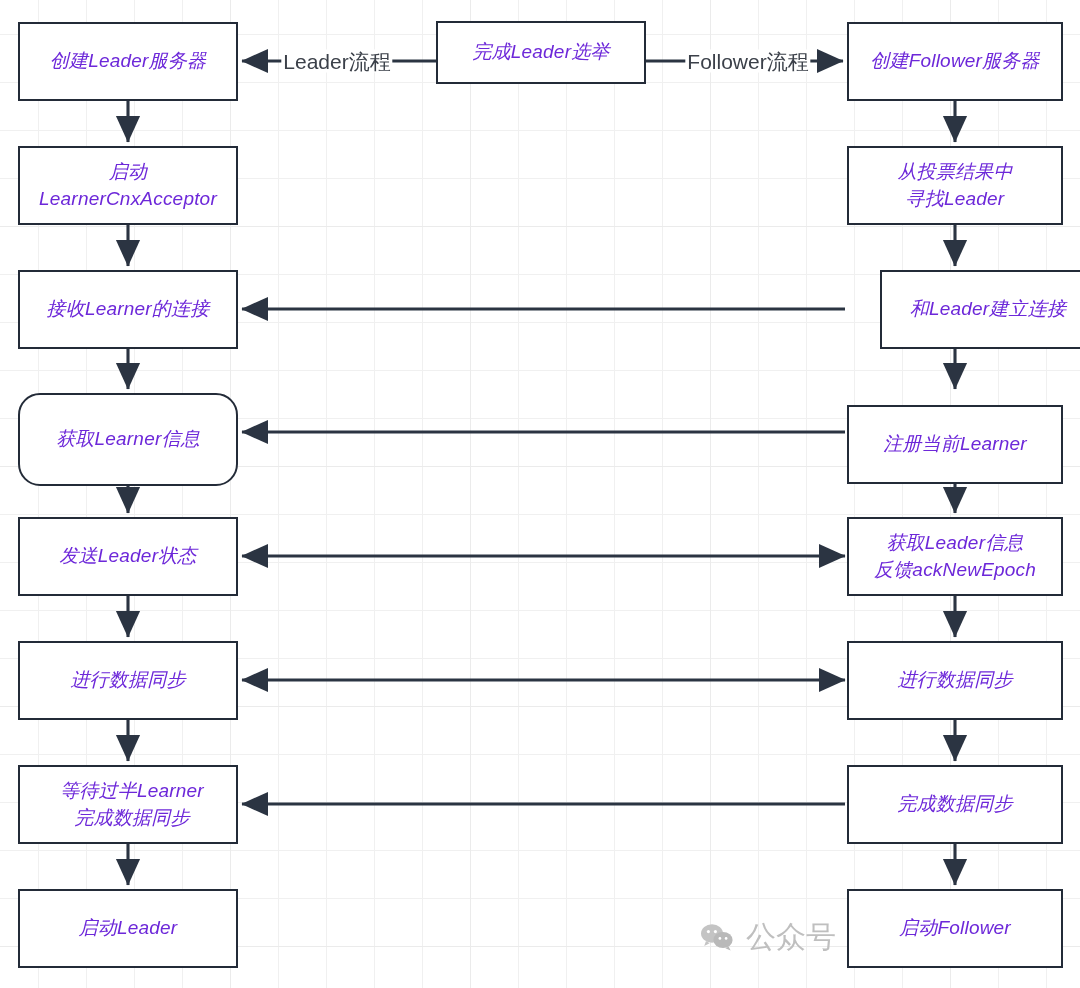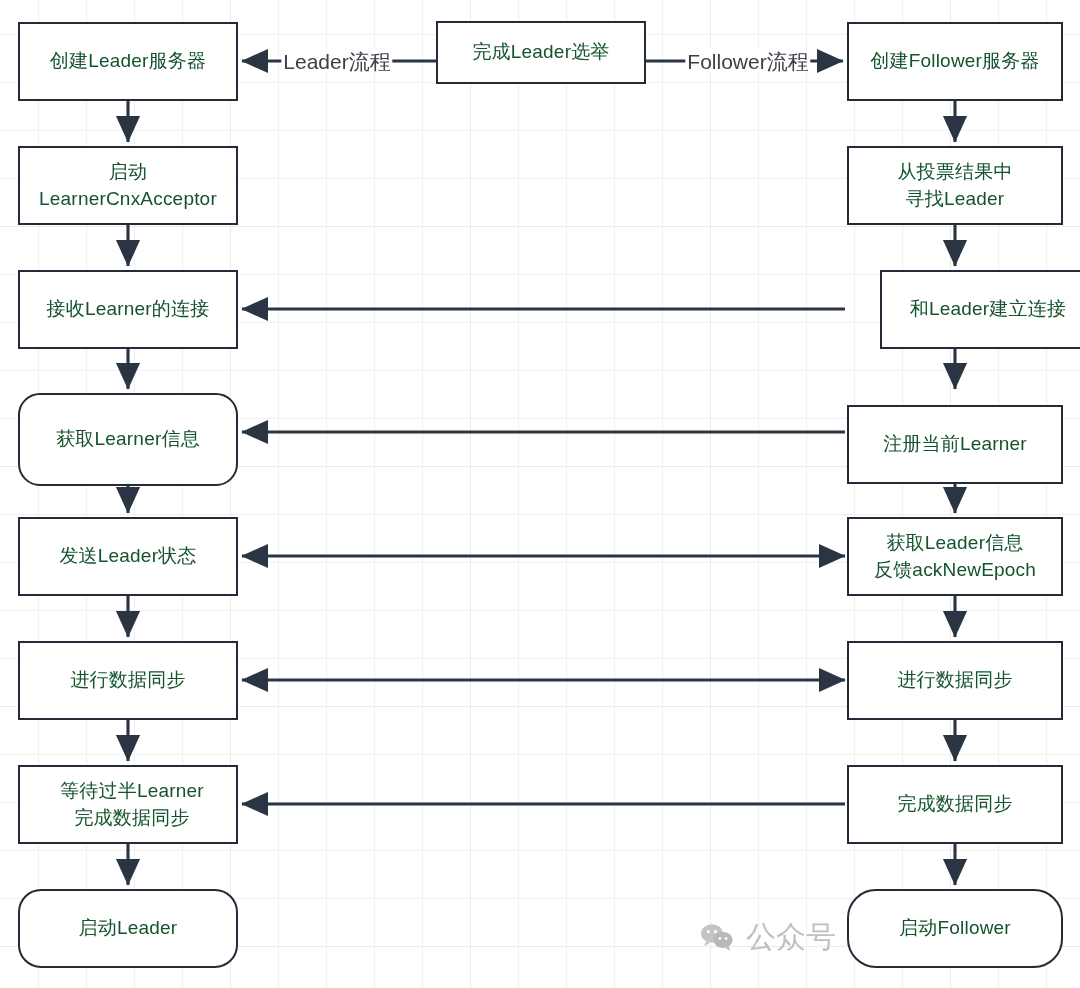--- a/index.html
+++ b/index.html
@@ -34,26 +34,27 @@
   }
   .node {
     position: absolute;
     box-sizing: border-box;
     background: #ffffff;
     border: 2.6px solid #232b38;
     display: flex;
     align-items: center;
     justify-content: center;
     text-align: center;
-    color: #14532d;
+    color: #6d28d9;
     font-size: 19px;
     line-height: 1.42;
     letter-spacing: 0.2px;
     white-space: pre-line;
     z-index: 3;
+    font-style: italic;
   }
   svg.edges {
     position: absolute;
     left: 0; top: 0;
     width: 1080px;
     height: 988px;
     z-index: 2;
     pointer-events: none;
   }
   .edge-label {
@@ -144,32 +145,32 @@
 
   <div class="node" style="left:18px; top:22px; width:220px; height:79px;">创建Leader服务器</div>
   <div class="node" style="left:18px; top:146px; width:220px; height:79px;">启动
 LearnerCnxAcceptor</div>
   <div class="node" style="left:18px; top:270px; width:220px; height:79px;">接收Learner的连接</div>
   <div class="node" style="left:18px; top:393px; width:220px; height:93px;border-radius:22px;">获取Learner信息</div>
   <div class="node" style="left:18px; top:517px; width:220px; height:79px;">发送Leader状态</div>
   <div class="node" style="left:18px; top:641px; width:220px; height:79px;">进行数据同步</div>
   <div class="node" style="left:18px; top:765px; width:220px; height:79px;padding-left:8px;">等待过半Learner
 完成数据同步</div>
-  <div class="node" style="left:18px; top:889px; width:220px; height:79px;border-radius:23px;">启动Leader</div>
+  <div class="node" style="left:18px; top:889px; width:220px; height:79px;">启动Leader</div>
 
   <div class="node" style="left:847px; top:22px; width:216px; height:79px;">创建Follower服务器</div>
   <div class="node" style="left:847px; top:146px; width:216px; height:79px;">从投票结果中
 寻找Leader</div>
   <div class="node" style="left:847px; top:270px; width:216px; height:79px;margin-left:33px;">和Leader建立连接</div>
   <div class="node" style="left:847px; top:393px; width:216px; height:79px;margin-top:12px;">注册当前Learner</div>
   <div class="node" style="left:847px; top:517px; width:216px; height:79px;">获取Leader信息
 反馈ackNewEpoch</div>
   <div class="node" style="left:847px; top:641px; width:216px; height:79px;">进行数据同步</div>
   <div class="node" style="left:847px; top:765px; width:216px; height:79px;">完成数据同步</div>
-  <div class="node" style="left:847px; top:889px; width:216px; height:79px;border-radius:29px;">启动Follower</div>
+  <div class="node" style="left:847px; top:889px; width:216px; height:79px;">启动Follower</div>
 
   <div id="watermark">
     <span class="wechat-icon">
       <svg width="34" height="28" viewBox="0 0 34 28" xmlns="http://www.w3.org/2000/svg">
         <ellipse cx="12" cy="10.5" rx="11" ry="9.2" fill="#c4c4c4"></ellipse>
         <path d="M6 18 L4.2 23 L9.6 20.2 Z" fill="#c4c4c4"></path>
         <circle cx="8.4" cy="8.6" r="1.55" fill="#ffffff"></circle>
         <circle cx="15.4" cy="8.6" r="1.55" fill="#ffffff"></circle>
         <ellipse cx="23" cy="17" rx="9.6" ry="8" fill="#b9b9b9"></ellipse>
         <path d="M28.6 23.4 L30.6 27.4 L25.4 25.2 Z" fill="#b9b9b9"></path>

